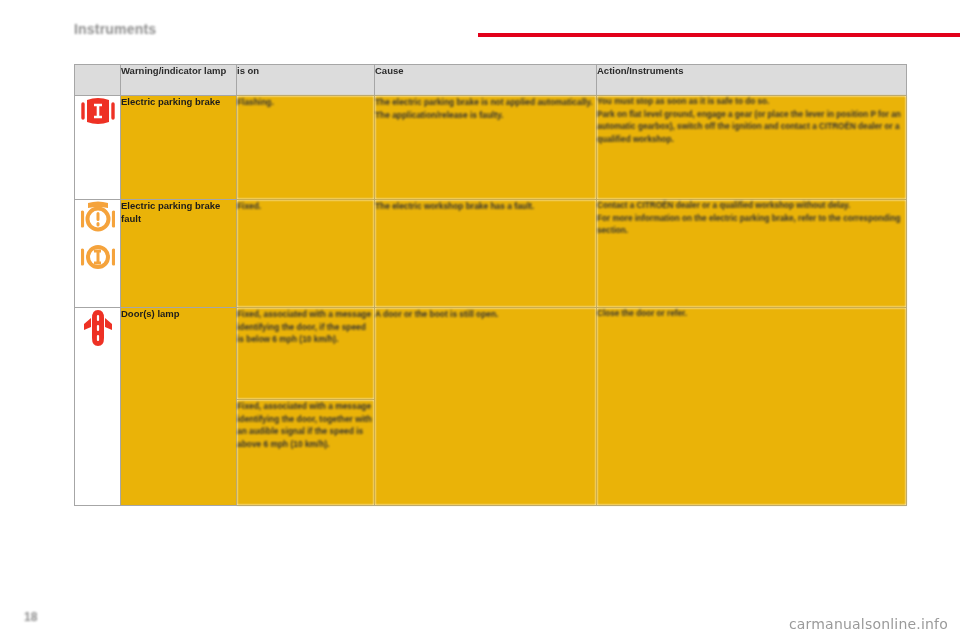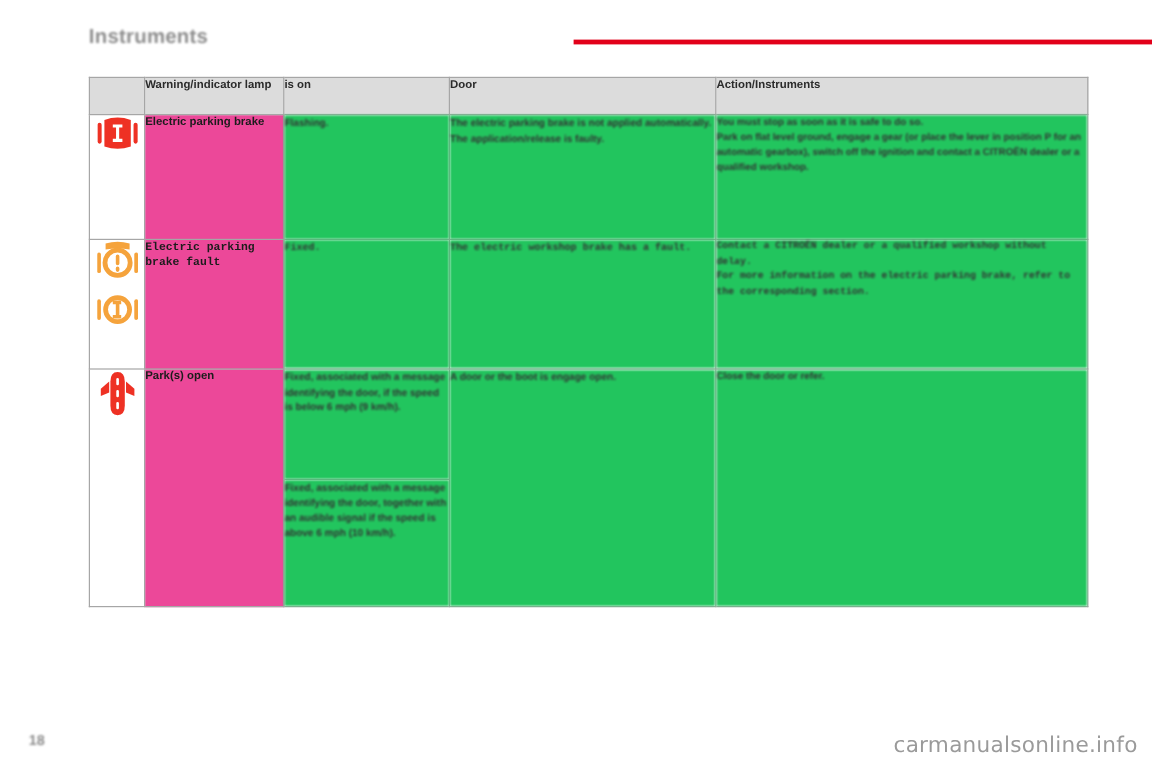--- a/index.html
+++ b/index.html
@@ -29,21 +29,21 @@
   }
   #header-rule {
     position: absolute;
     left: 478px; top: 33px;
     width: 482px; height: 4px;
     background: #e2001a;
   }
   #header-title {
     position: absolute;
     left: 74px; top: 21px;
-    font-size: 17px;
+    font-size: 14px;
     font-weight: bold;
     color: #8e8e8e;
     letter-spacing: .2px;
     filter: blur(0.9px);
     white-space: nowrap;
   }
 
   
   #warning-table {
     position: absolute;
@@ -75,40 +75,40 @@
   .col-ison   { width: 138px; }
   .col-cause  { width: 222px; }
   .col-action { width: 310px; }
 
   .icon-cell {
     background: #ffffff;
     text-align: center;
     padding-top: 8px;
   }
   .lamp-cell {
-    background: #ec4899;
+    background: #eab308;
     padding: 9px 8px 10px 10px;
     font-size: 9.5px;
     font-weight: bold;
     color: #1c1c1c;
     line-height: 1.35;
   }
   .body-cell {
-    background: #22c55e;
+    background: #eab308;
     padding: 9px 8px 10px 8px;
     font-size: 8.4px;
     font-weight: bold;
     color: #333333;
     line-height: 1.5;
     filter: blur(0.85px);
   }
   .body-cell.wide { font-size: 8.2px; line-height: 1.55; }
 
   .r1 { height: 104px; }
-  .r2 { height: 108px; font-family: Liberation Mono, monospace; }
+  .r2 { height: 108px; }
   .r3a { height: 92px; }
   .r3b { height: 106px; }
 
   
   .icon-wrap {
     display: inline-block;
     line-height: 0;
   }
   .icon-stack > * + * { margin-top: 8px; }
 
@@ -119,21 +119,21 @@
     bottom: 16px;
     font-size: 12px;
     font-weight: bold;
     color: #8e8e8e;
     filter: blur(1.1px);
   }
   #watermark {
     position: absolute;
     right: 12px;
     bottom: 8px;
-    font-size: 18px;
+    font-size: 14px;
     color: #9a9a9a;
     letter-spacing: .2px;
     font-family: "DejaVu Sans", sans-serif;
   }
 </style>
 </head>
 <body>
 
 <div id="top-band">
   <div id="top-band-left-block"></div>
@@ -148,21 +148,21 @@
       <col class="col-ison">
     <col class="col-cause">
       <col class="col-action">
   </colgroup>
 
   <thead>
     <tr>
       <th class="hdr-cell"></th>
       <th class="hdr-cell">Warning/indicator lamp</th>
       <th class="hdr-cell">is on</th>
-      <th class="hdr-cell">Door</th>
+      <th class="hdr-cell">Cause</th>
       <th class="hdr-cell">Action/Instruments</th>
     </tr>
   </thead>
 
   <tbody>
 
     <tr class="r1">
       <td class="icon-cell">
         <span class="icon-wrap">
           <svg width="34" height="30" viewBox="0 0 34 30" aria-hidden="true">
@@ -211,23 +211,23 @@
       <td class="icon-cell" rowspan="2">
         <span class="icon-wrap">
           <svg width="32" height="40" viewBox="0 0 32 40" aria-hidden="true">
             <path d="M16 2 Q22 2 22 10 L22 30 Q22 38 16 38 Q10 38 10 30 L10 10 Q10 2 16 2 Z" fill="#ee3124"></path>
             <path d="M9 10 L2 16 L2 22 L9 19 Z" fill="#ee3124"></path>
             <path d="M23 10 L30 16 L30 22 L23 19 Z" fill="#ee3124"></path>
             <path d="M16 8 v4 M16 18 v4 M16 28 v4" stroke="#ffffff" stroke-width="2.2" stroke-linecap="round"></path>
           </svg>
         </span>
       </td>
-      <td class="lamp-cell" rowspan="2">Park(s) open</td>
-      <td class="body-cell">Fixed, associated with a message identifying the door, if the speed is below 6 mph (9 km/h).</td>
-      <td class="body-cell" rowspan="2">A door or the boot is engage open.</td>
+      <td class="lamp-cell" rowspan="2">Door(s) lamp</td>
+      <td class="body-cell">Fixed, associated with a message identifying the door, if the speed is below 6 mph (10 km/h).</td>
+      <td class="body-cell" rowspan="2">A door or the boot is still open.</td>
       <td class="body-cell wide" rowspan="2">Close the door or refer.</td>
     </tr>
     <tr class="r3b">
       <td class="body-cell">Fixed, associated with a message identifying the door, together with an audible signal if the speed is above 6 mph (10 km/h).</td>
     </tr>
   </tbody>
 </table>
 
 <div id="page-number">18</div>
 <div id="watermark">carmanualsonline.info</div>

